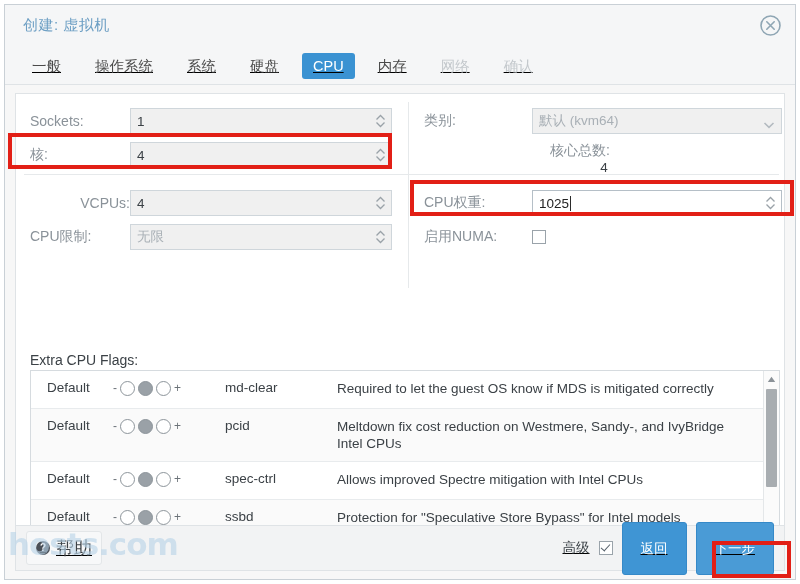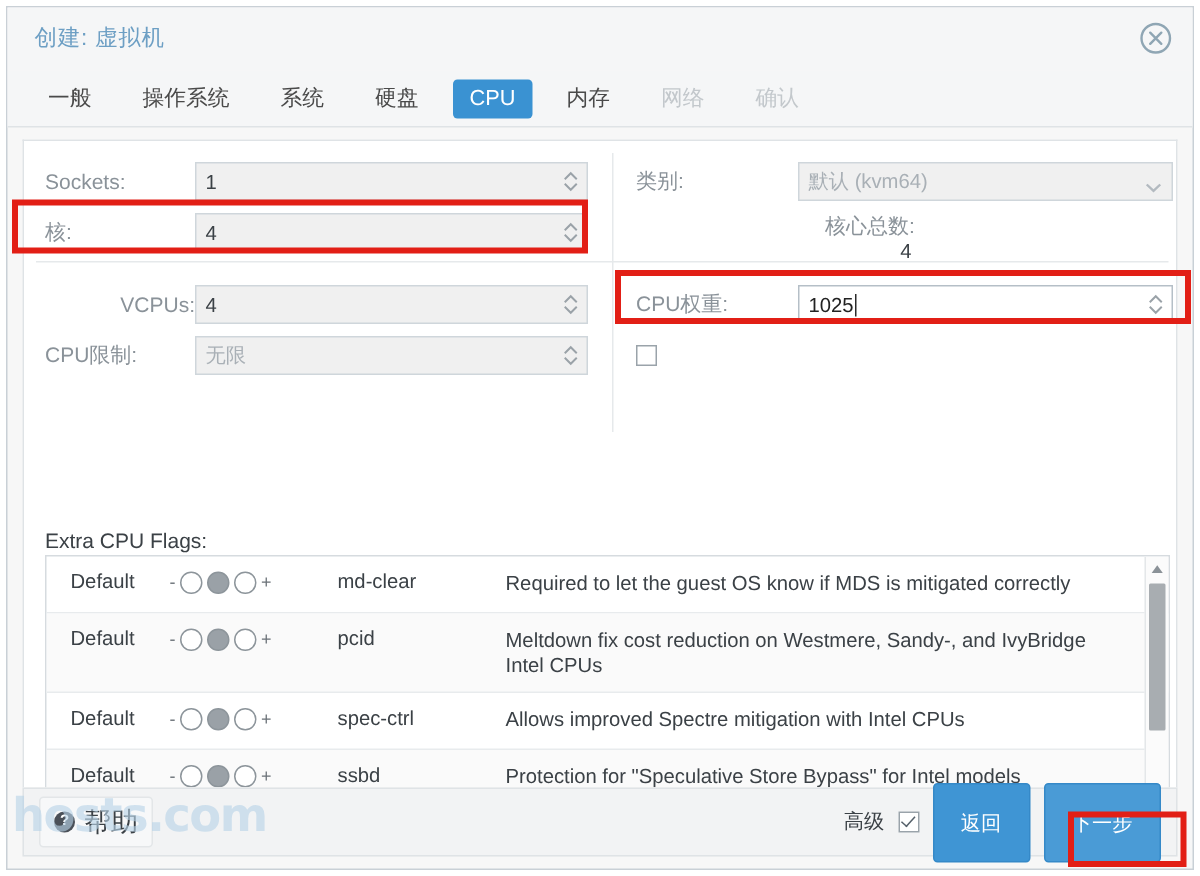--- a/index.html
+++ b/index.html
@@ -25,20 +25,21 @@
     position: absolute;
     left: 4px;
     top: 4px;
     width: 792px;
     height: 576px;
     background: #f7f7f7;
     border: 1px solid #c9d0d6;
     box-sizing: border-box;
     display: flex;
     flex-direction: column;
+    text-decoration: underline;
   }
 
   
   .titlebar {
     position: relative;
     height: 42px;
     background: #f5f6f7;
     flex: none;
   }
   .title-text {
@@ -521,20 +522,21 @@
             <span class="spin">
               <svg width="11" height="16" viewBox="0 0 11 16">
                 <path d="M1.5 6.5 L5.5 2.5 L9.5 6.5" fill="none" stroke="#9aa2a8" stroke-width="1.3"></path>
                 <path d="M1.5 9.5 L5.5 13.5 L9.5 9.5" fill="none" stroke="#9aa2a8" stroke-width="1.3"></path>
               </svg>
             </span>
           </div>
         </div>
 
         <div class="field" style="left:408px; top:130px; width:360px;">
+          <div class="lbl" style="width:108px;">启用NUMA:</div>
           <div class="checkbox"></div>
         </div>
       </div>
 
       <div class="flags-label">Extra CPU Flags:</div>
 
       <div class="flags-box">
         <div id="flag-rows">
             <div class="flag-row">
               <div class="flag-default">Default</div>

